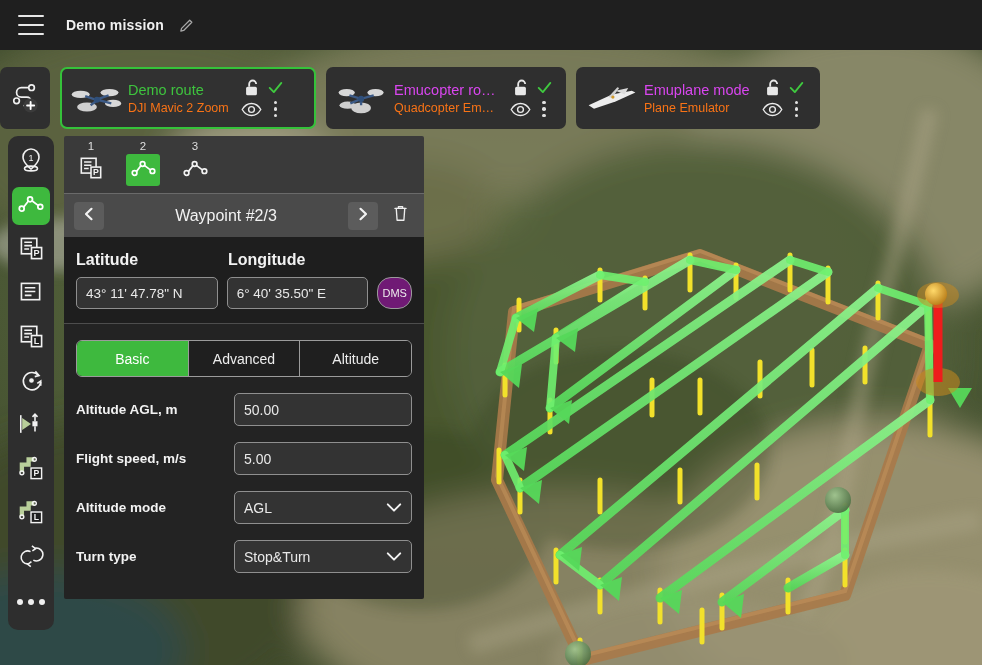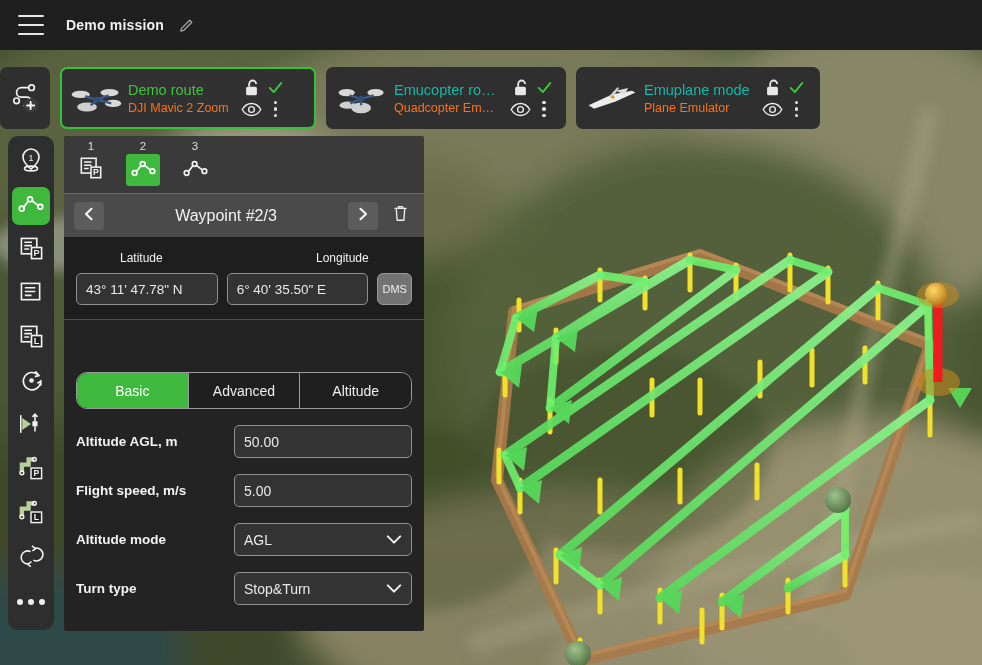--- a/index.html
+++ b/index.html
@@ -77,21 +77,21 @@
   }
   .route-card.active { border-color: #35c23a; background: #313131; }
   .route-card .craft { width: 56px; height: 44px; flex: none; display:flex; align-items:center; justify-content:center; }
   .route-card .texts {
     display: flex; flex-direction: column;
     justify-content: center;
     margin-left: 4px;
     min-width: 0;
   }
   .route-card .rname {
-    font-size: 14.5px; color: #14b8a6; font-weight: normal;
+    font-size: 14.5px; color: #d946ef; font-weight: normal;
     white-space: nowrap; overflow: hidden; text-overflow: ellipsis;
   }
   .route-card.active .rname { color: #3ec43e; }
   .route-card .rsub {
     font-size: 12.5px; color: #f97316; margin-top: 3px;
     white-space: nowrap; overflow: hidden; text-overflow: ellipsis;
   }
   .route-card .ctrl {
     display: grid;
     grid-template-columns: 26px 22px;
@@ -182,58 +182,57 @@
     display: flex; align-items: center; justify-content: center;
     cursor: pointer; flex: none;
   }
 
   .coords-sec {
     background: #1e1e1e;
     padding: 14px 12px 14px 12px;
     border-bottom: 1px solid #4d4d4d;
   }
   .coord-labels { display: flex; }
-  .coord-labels span { color: #f2f2f2; font-size: 12px; font-weight: normal; margin-left: 44px; }
+  .coord-labels span { color: #f2f2f2; font-size: 16px; font-weight: bold; }
   .lbl-lat { width: 152px; }
   .coord-inputs { display: flex; align-items: center; margin-top: 8px; gap: 9px; }
   .txtinput {
     background: #333333;
     border: 1px solid #8f8f8f;
     border-radius: 5px;
     height: 32px;
     color: #e9e9e9;
     font-size: 13.5px;
     padding: 0 9px;
     display: flex; align-items: center;
     font-family: "Liberation Sans", sans-serif;
     cursor: text;
   }
   .inp-lat { width: 143px; }
   .inp-lon { width: 143px; }
   .dms-btn {
     width: 35px; height: 32px;
-    background: #737373;
+    background: #701a75;
     border: 1px solid #9a9a9a;
-    border-radius: 6px;
+    border-radius: 14px;
     color: #ededed; font-size: 11px;
     display: flex; align-items: center; justify-content: center;
     cursor: pointer;
   }
 
   .body-sec {
     background: #232323;
     padding: 16px 12px 26px 12px;
   }
   .tabs {
     display: flex;
     border: 1px solid #9b9b9b;
-    border-radius: 11px;
+    border-radius: 6px;
     overflow: hidden;
     height: 37px;
-    margin-top: 36px;
   }
   .tab {
     flex: 1;
     display: flex; align-items: center; justify-content: center;
     color: #ededed; font-size: 14px;
     background: #1f1f1f;
     border-right: 1px solid #9b9b9b;
     cursor: pointer;
   }
   .tab:last-child { border-right: none; }

